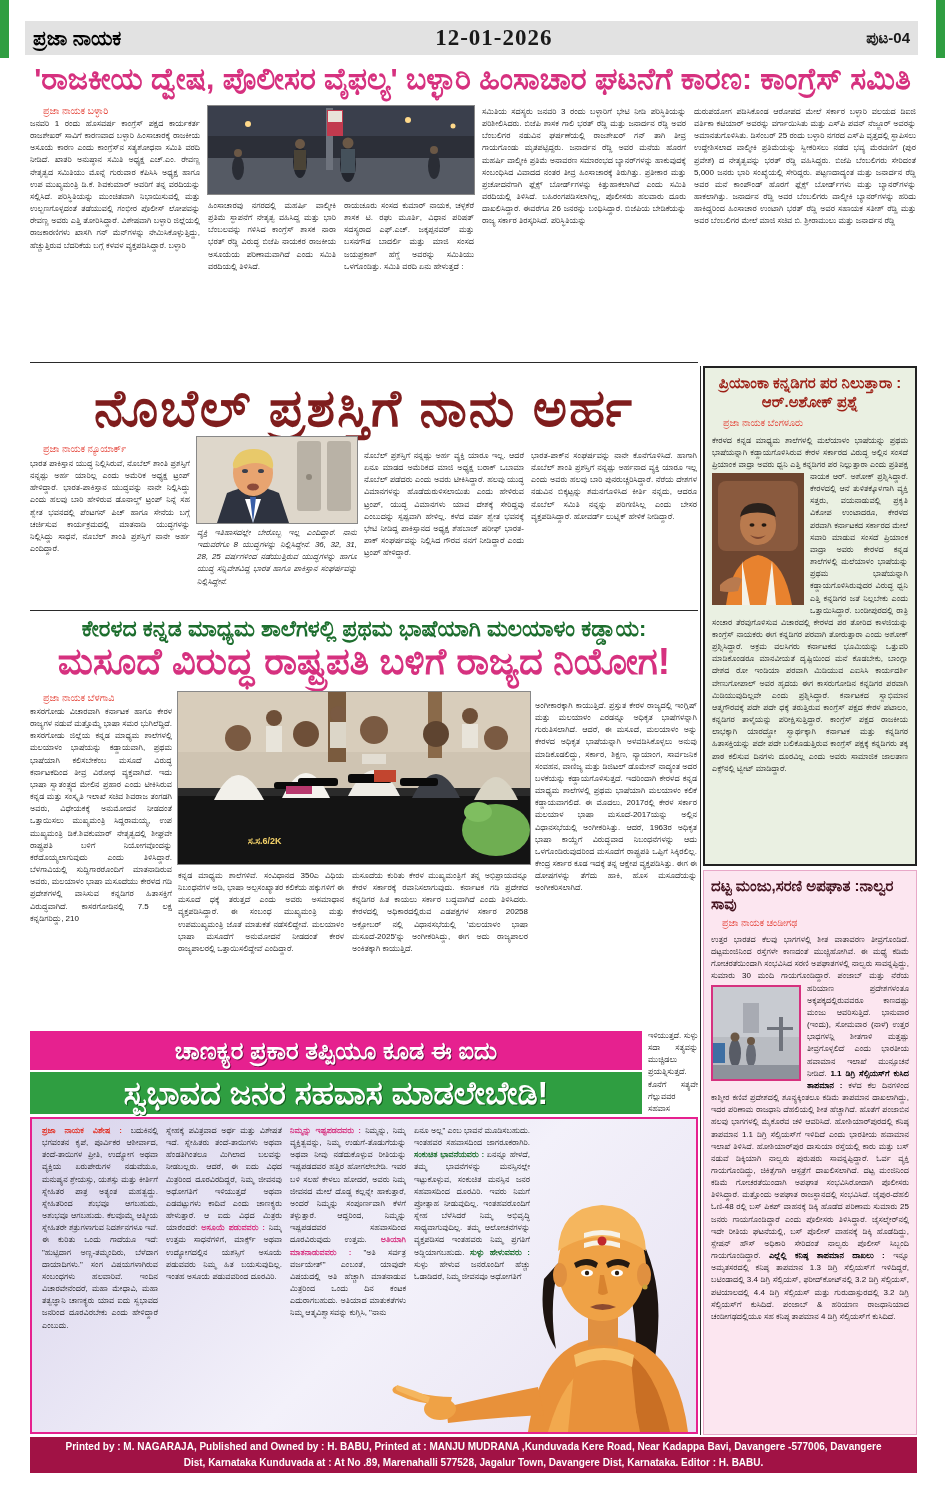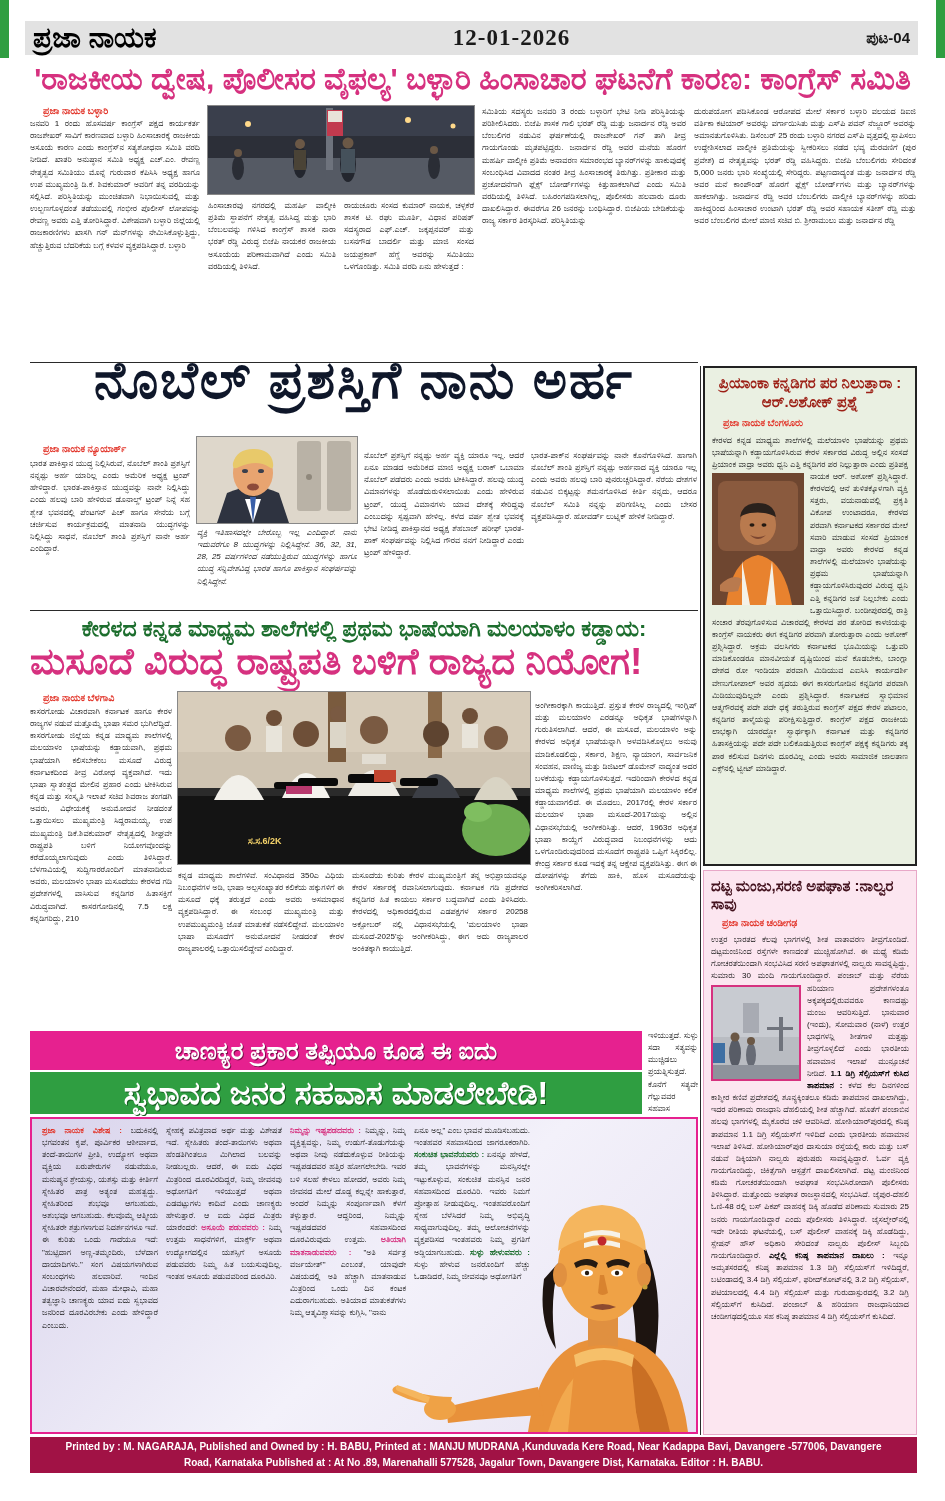--- a/index.html
+++ b/index.html
@@ -3,36 +3,36 @@
 <meta charset="utf-8">
 <style>
   html,body{margin:0;padding:0;}
   body{width:945px;height:1501px;position:relative;background:#ffffff;
        font-family:"Liberation Sans", sans-serif;color:#1a1a1a;overflow:hidden;}
   .abs{position:absolute;}
   
   .green-strip{position:absolute;top:0;width:9px;height:58px;background:#2f9e41;}
   .header-bar{position:absolute;left:25px;top:21px;width:893px;height:34px;background:#e2e2e2;
               display:flex;align-items:center;justify-content:space-between;padding:0 8px;box-sizing:border-box;}
-  .paper-name{font-size:28px;font-weight:bold;color:#000;}
+  .paper-name{font-size:20px;font-weight:bold;color:#000;}
   .edition-date{font-size:23px;font-weight:bold;font-family:"Liberation Serif",serif;letter-spacing:1px;}
   .page-no{font-size:15px;font-weight:bold;}
   
   .hl-top{position:absolute;left:28px;top:62px;width:889px;text-align:center;
           font-size:30px;font-weight:bold;color:#d6317f;line-height:1.1;}
-  .byline{font-size:9.5px;font-weight:bold;color:#e2352a;padding-left:11px;}
+  .byline{font-size:9.5px;font-weight:normal;color:#e2352a;padding-left:11px;}
   .bodytxt{font-size:8px;line-height:1.52;text-align:justify;color:#141414;overflow:hidden;}
   .col{position:absolute;}
   .rule{position:absolute;background:#2a2a2a;height:1px;}
   .vrule{position:absolute;background:#2a2a2a;width:1px;}
-  .hl-nobel{position:absolute;left:30px;top:350px;width:668px;text-align:center;
-            font-size:52px;font-weight:bold;color:#0f172a;letter-spacing:2px;}
+  .hl-nobel{position:absolute;left:30px;top:378px;width:668px;text-align:center;
+            font-size:52px;font-weight:bold;color:#7f1d1d;letter-spacing:2px;}
   .hl-kerala1{position:absolute;left:30px;top:616px;width:668px;text-align:center;
               font-size:22px;font-weight:bold;color:#1d6e2e;}
-  .hl-kerala2{position:absolute;left:30px;top:641px;width:668px;
+  .hl-kerala2{position:absolute;left:30px;top:641px;width:668px;text-align:center;
               font-size:37px;font-weight:bold;color:#d6317f;}
   
   .banner-l1{position:absolute;left:30px;top:1031px;width:612px;height:39px;background:#e6218f;
              color:#fff;font-weight:bold;font-size:24px;text-align:center;line-height:39px;
              text-shadow:1px 1px 0 #7a0c4a;}
   .banner-l2{position:absolute;left:30px;top:1072px;width:612px;height:42px;background:#2f9e41;
              color:#fff;font-weight:bold;font-size:32px;text-align:center;line-height:42px;
              text-shadow:1px 1px 0 #145a1e;}
   
   .box-priyanka{position:absolute;left:703px;top:366px;width:214px;height:500px;background:#eaf0e2;
@@ -299,14 +299,14 @@
     <span>ಭಾಧಗಳನ್ಲಿ ಶೀತಗಾಳಿ ಮತ್ತಷ್ಟು ತೀವ್ರಗೊಳ್ಳಲಿದೆ ಎಂದು ಭಾರತೀಯ ಹವಾಮಾನ ಇಲಾಖೆ ಮುನ್ಸೂಚನೆ ನೀಡಿದೆ. </span>
     <span class="sub black">1.1 ಡಿಗ್ರಿ ಸೆಲ್ಸಿಯಸ್‌ಗೆ ಕುಸಿದ ತಾಪಮಾನ : </span>
     <span>ಕಳೆದ ಕೆಲ ದಿನಗಳಿಂದ ಕಾಶ್ಮೀರ ಕಣಿವೆ ಪ್ರದೇಶದಲ್ಲಿ ಶೂನ್ಯಕ್ಕಿಂತಲೂ ಕಡಿಮೆ ತಾಪಮಾನ ದಾಖಲಾಗಿದ್ದು, ಇದರ ಪರಿಣಾಮ ರಾಜಧಾನಿ ದೆಹಲಿಯಲ್ಲಿ ಶೀತ ಹೆಚ್ಚಾಗಿದೆ. ಹೊತೆಗೆ ಪಂಜಾಬಿನ ಹಲವು ಭಾಗಗಳಲ್ಲಿ ಮೈಕೊರೆವ ಚಳಿ ಆವರಿಸಿದೆ. ಹೋಶಿಯಾರ್‌ಪುರದಲ್ಲಿ ಕನಿಷ್ಠ ತಾಪಮಾನ 1.1 ಡಿಗ್ರಿ ಸೆಲ್ಸಿಯಸ್‌ಗೆ ಇಳಿದಿದೆ ಎಂದು ಭಾರತೀಯ ಹವಾಮಾನ ಇಲಾಖೆ ತಿಳಿಸಿದೆ. ಹೋಶಿಯಾರ್‌ಪುರ ದಾಸುಯಾ ರಸ್ತೆಯಲ್ಲಿ ಕಾರು ಮತ್ತು ಬಸ್ ನಡುವೆ ಡಿಕ್ಕಿಯಾಗಿ ನಾಲ್ವರು ಪುರುಷರು ಸಾವನ್ನಪ್ಪಿದ್ದಾರೆ. ಓರ್ವ ವ್ಯಕ್ತಿ ಗಾಯಗೊಂಡಿದ್ದು, ಚಿಕಿತ್ಸೆಗಾಗಿ ಆಸ್ಪತ್ರೆಗೆ ದಾಖಲಿಸಲಾಗಿದೆ. ದಟ್ಟ ಮಂಜಿನಿಂದ ಕಡಿಮೆ ಗೋಚರತೆಯಿಂದಾಗಿ ಅಪಘಾತ ಸಂಭವಿಸಿರೋದಾಗಿ ಪೊಲೀಸರು ತಿಳಿಸಿದ್ದಾರೆ. ಮತ್ತೊಂದು ಅಪಘಾತ ರಾಜಸ್ಥಾನದಲ್ಲಿ ಸಂಭವಿಸಿದೆ. ಜೈಪುರ-ದೆಹಲಿ ಓಣಿ-48 ರಲ್ಲಿ ಬಸ್ ಪಿಕಪ್ ವಾಹನಕ್ಕೆ ಡಿಕ್ಕಿ ಹೊಡೆದ ಪರಿಣಾಮ ಸುಮಾರು 25 ಜನರು ಗಾಯಗೊಂಡಿದ್ದಾರೆ ಎಂದು ಪೊಲೀಸರು ತಿಳಿಸಿದ್ದಾರೆ. ಜೈಸಲ್ಮೇರ್‌ನಲ್ಲಿ ಇದೇ ರೀತಿಯ ಘಟನೆಯಲ್ಲಿ, ಬಸ್ ಪೊಲೀಸ್ ವಾಹನಕ್ಕೆ ಡಿಕ್ಕಿ ಹೊಡೆದಿದ್ದು, ಸ್ಟೇಷನ್ ಹೌಸ್ ಅಧಿಕಾರಿ ಸೇರಿದಂತೆ ನಾಲ್ವರು ಪೊಲೀಸ್ ಸಿಬ್ಬಂದಿ ಗಾಯಗೊಂಡಿದ್ದಾರೆ. </span>
     <span class="sub black">ಎಲ್ಲೆಲ್ಲಿ ಕನಿಷ್ಠ ತಾಪಮಾನ ದಾಖಲು : </span>
     <span>ಇನ್ನೂ ಅಮೃತಸರದಲ್ಲಿ ಕನಿಷ್ಠ ತಾಪಮಾನ 1.3 ಡಿಗ್ರಿ ಸೆಲ್ಸಿಯಸ್‌ಗೆ ಇಳಿದಿದ್ದರೆ, ಬಟಿಂಡಾದಲ್ಲಿ 3.4 ಡಿಗ್ರಿ ಸೆಲ್ಸಿಯಸ್, ಫರೀದ್‌ಕೋಟ್‌ನಲ್ಲಿ 3.2 ಡಿಗ್ರಿ ಸೆಲ್ಸಿಯಸ್, ಪಟಿಯಾಲದಲ್ಲಿ 4.4 ಡಿಗ್ರಿ ಸೆಲ್ಸಿಯಸ್ ಮತ್ತು ಗುರುದಾಸ್ಪುರದಲ್ಲಿ 3.2 ಡಿಗ್ರಿ ಸೆಲ್ಸಿಯಸ್‌ಗೆ ಕುಸಿದಿದೆ. ಪಂಜಾಬ್ &amp; ಹರಿಯಾಣ ರಾಜಧಾನಿಯಾದ ಚಂಡೀಗಢದಲ್ಲಿಯೂ ಸಹ ಕನಿಷ್ಠ ತಾಪಮಾನ 4 ಡಿಗ್ರಿ ಸೆಲ್ಸಿಯಸ್‌ಗೆ ಕುಸಿದಿದೆ. </span>
   </div>
 </div>
 
 <div class="footer-bar">
   <div>Printed by : M. NAGARAJA, Published and Owned by : H. BABU, Printed at : MANJU MUDRANA ,Kunduvada Kere Road, Near Kadappa Bavi, Davangere -577006, Davangere </div>
-  <div>Road, Karnataka Published at : At No .89, Marenahalli 577528, Jagalur Town, Davangere Dist, Karnataka. Editor : H. BABU. </div>
+  <div>Dist, Karnataka Kunduvada at : At No .89, Marenahalli 577528, Jagalur Town, Davangere Dist, Karnataka. Editor : H. BABU. </div>
 </div>
 
 </body></html>

